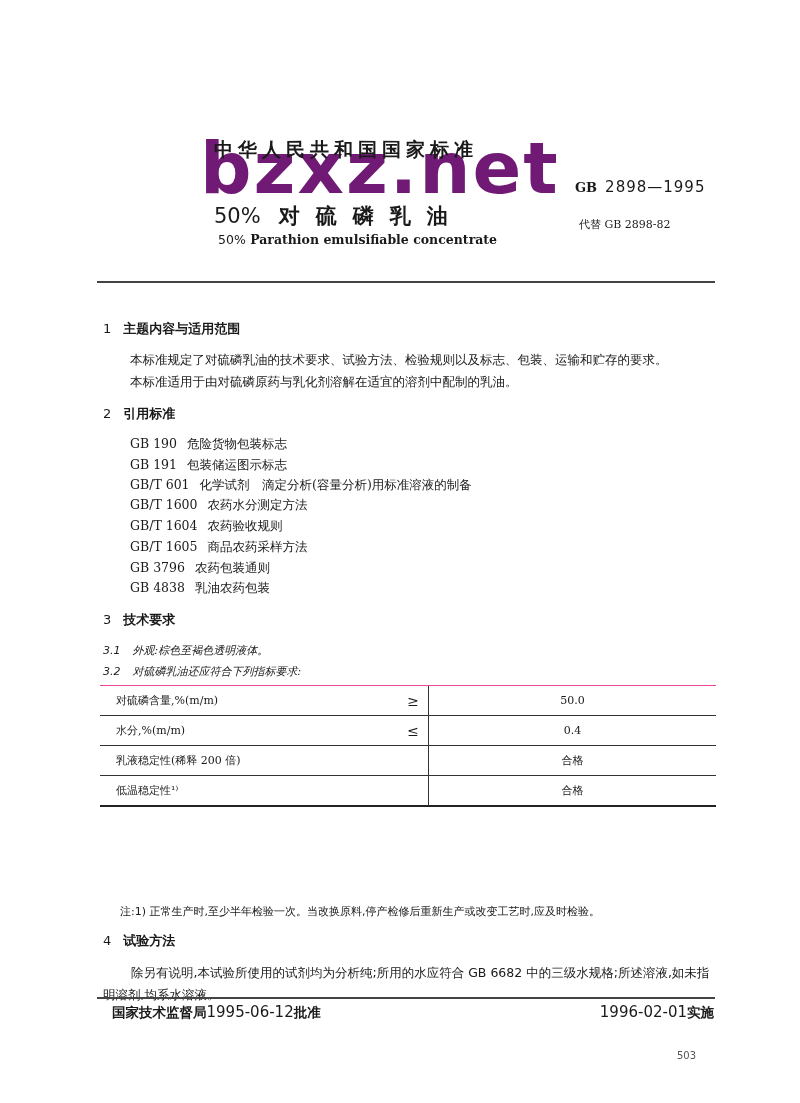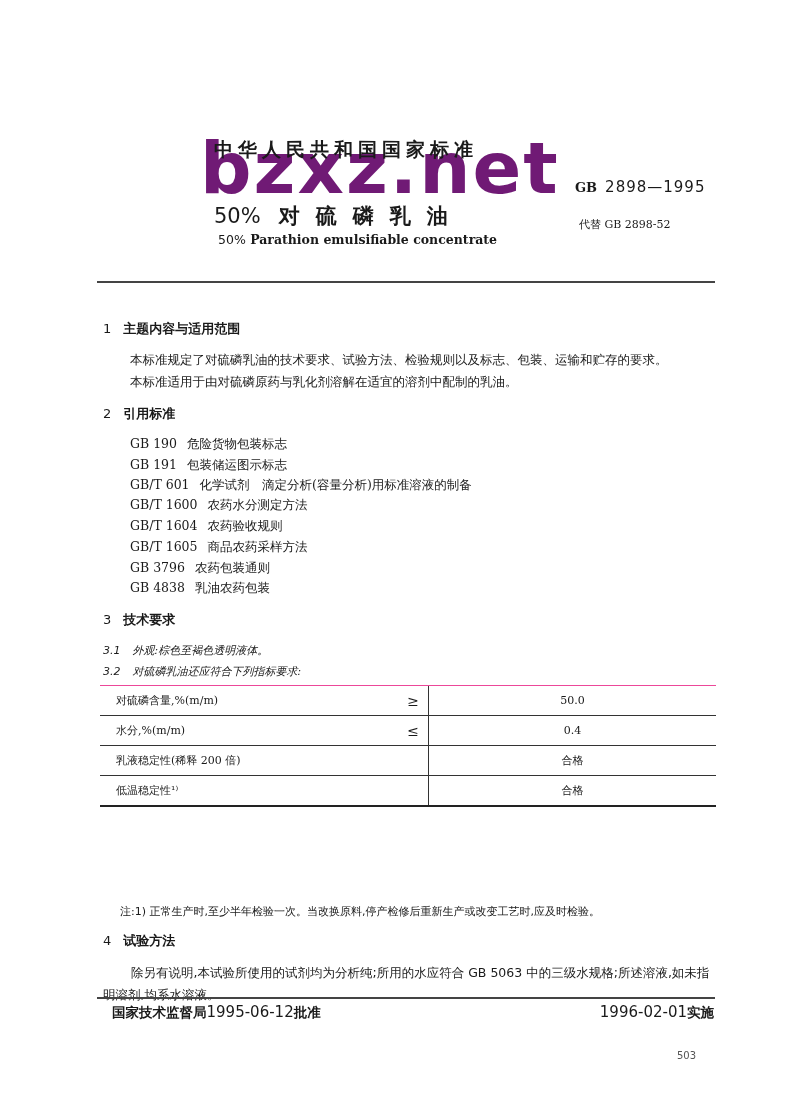--- a/index.html
+++ b/index.html
@@ -84,21 +84,21 @@
 
 <div class="abs eng-title">
   <span class="pct">50%</span>
   <span>Parathion emulsifiable concentrate</span>
 </div>
 
 <div class="abs std-no">
   <span class="gb">GB</span><span>2898—1995</span>
 </div>
 
-<div class="abs replaces">代替 GB 2898-52</div>
+<div class="abs replaces">代替 GB 2898-82</div>
 
 <div class="abs hrule" style="left:97px; top:281px; width:618px;"></div>
 
 <div class="abs sec-head" style="left:103px; top:320px;">
   <span class="num">1</span><span>主题内容与适用范围</span>
 </div>
 <div class="abs para" style="left:130px; top:352px;">本标准规定了对硫磷乳油的技术要求、试验方法、检验规则以及标志、包装、运输和贮存的要求。</div>
 <div class="abs para" style="left:130px; top:374px;">本标准适用于由对硫磷原药与乳化剂溶解在适宜的溶剂中配制的乳油。</div>
 
 <div class="abs sec-head" style="left:103px; top:405px;">
@@ -146,21 +146,21 @@
     <td class="c3">合格</td>
   </tr>
 </tbody>
   </table>
 
 <div class="abs note">注:1) 正常生产时,至少半年检验一次。当改换原料,停产检修后重新生产或改变工艺时,应及时检验。</div>
 
 <div class="abs sec-head" style="left:103px; top:932px;">
   <span class="num">4</span><span>试验方法</span>
 </div>
-<div class="abs para" style="left:103px; top:962px; width:612px; text-indent:28px; line-height:22px;">除另有说明,本试验所使用的试剂均为分析纯;所用的水应符合 GB 5063 中的三级水规格;所述溶液,如未指明溶剂,均系水溶液。</div>
+<div class="abs para" style="left:103px; top:962px; width:612px; text-indent:28px; line-height:22px;">除另有说明,本试验所使用的试剂均为分析纯;所用的水应符合 GB 6682 中的三级水规格;所述溶液,如未指明溶剂,均系水溶液。</div>
 
 <div class="abs hrule" style="left:97px; top:997px; width:618px; height:1.5px;"></div>
 
 <div class="abs footer-left">
   <span>国家技术监督局</span><span class="date">1995-06-12</span><span>批准</span>
 </div>
 <div class="abs footer-right">
   <span>1996-02-01</span><span class="act">实施</span>
 </div>
 

